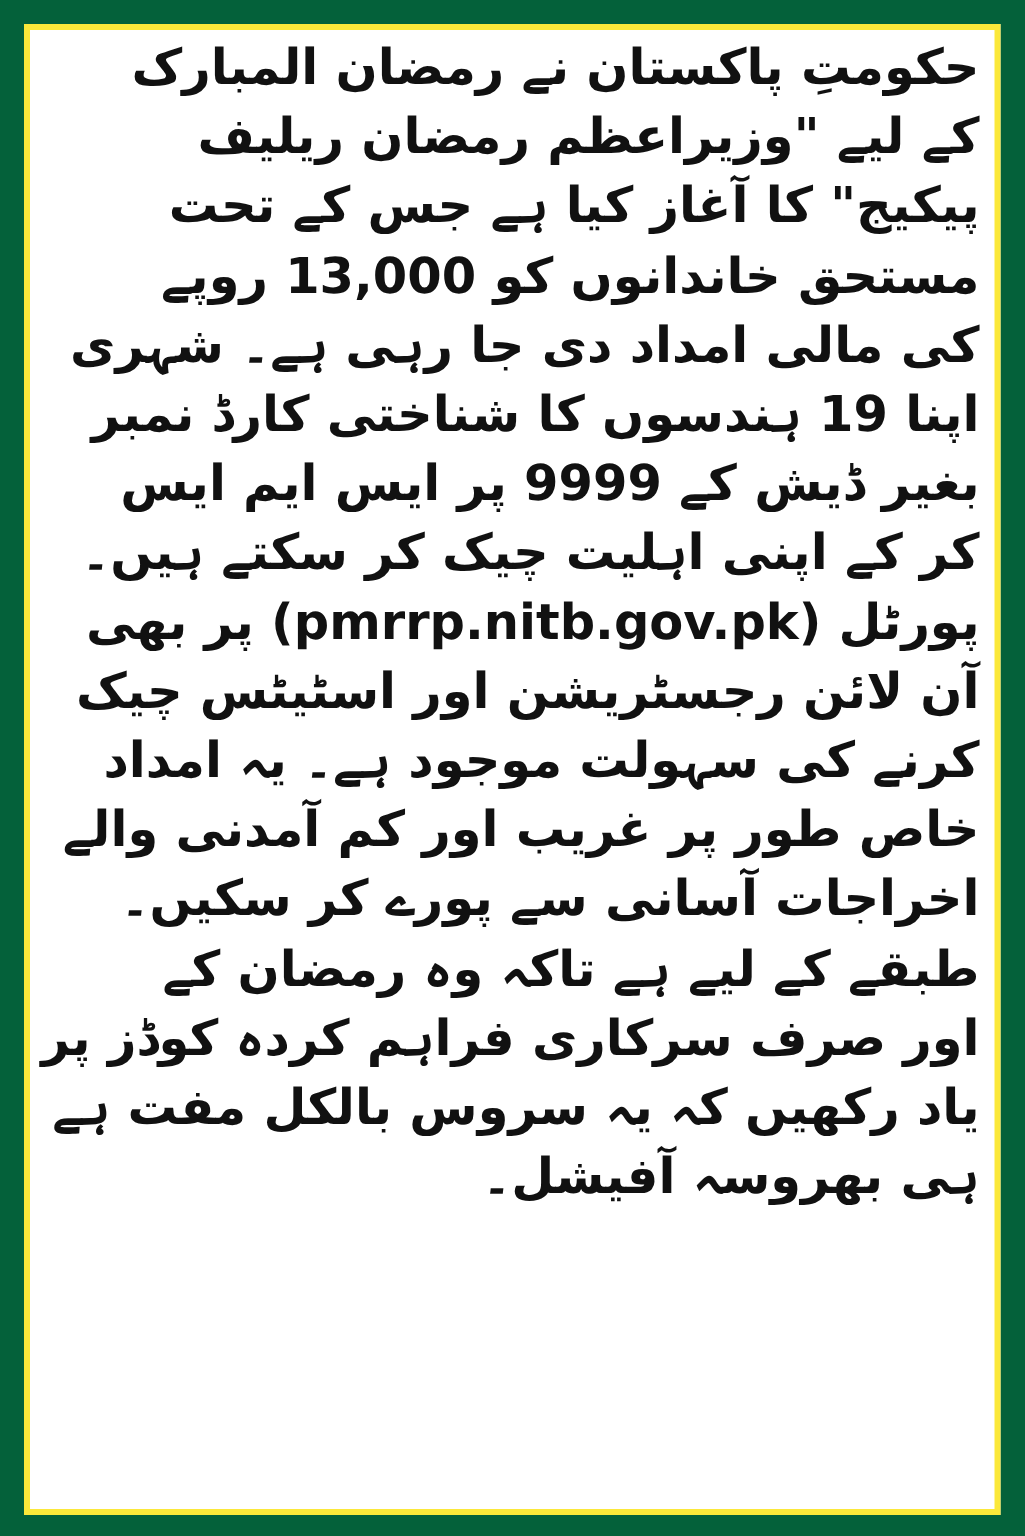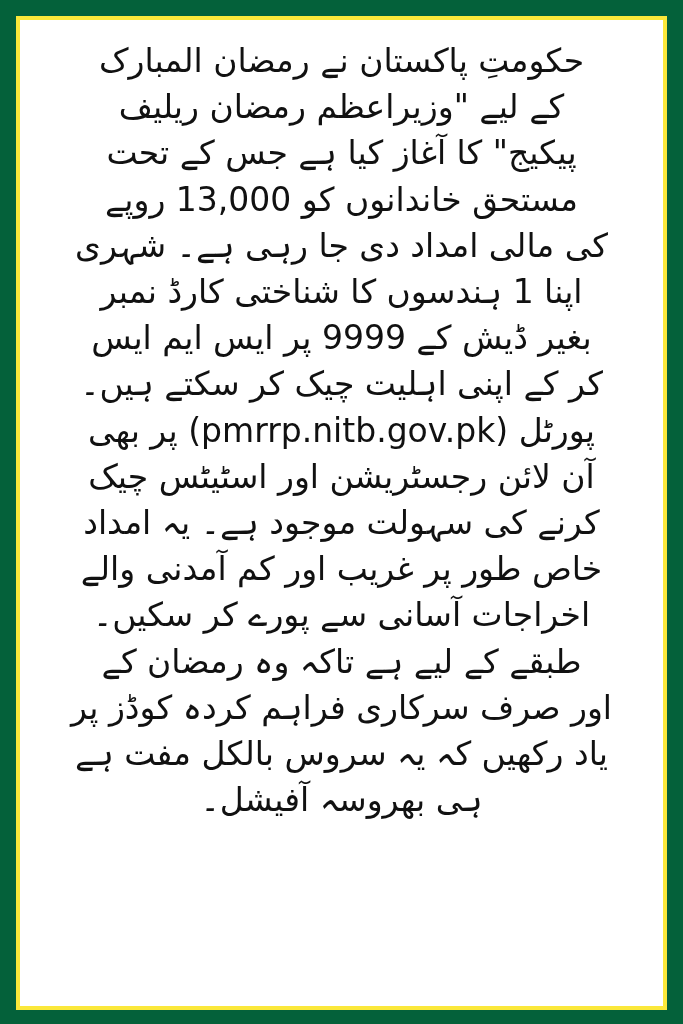--- a/index.html
+++ b/index.html
@@ -20,47 +20,46 @@
       width: 651px;
       height: 994px;
       box-sizing: border-box;
       border: 4px solid #fbe83a;
       background: #ffffff;
     }
     .content {
       position: absolute;
       left: 0;
       right: 0;
-      top: 18px;
+      top: 2px;
       padding: 0 10px;
       direction: rtl;
-      text-align: center;
       font-family: "DejaVu Sans", sans-serif;
-      font-weight: normal;
+      font-weight: bold;
       color: #111111;
     }
     .line {
       display: block;
       font-size: 33px;
       line-height: 46.2px;
       white-space: nowrap;
       letter-spacing: 0px;
     }
   </style>
 </head>
 <body>
 
 <div class="frame">
   <div class="content">
     <span class="line">حکومتِ پاکستان نے رمضان المبارک</span>
     <span class="line">کے لیے "وزیراعظم رمضان ریلیف</span>
     <span class="line">پیکیج" کا آغاز کیا ہے جس کے تحت</span>
     <span class="line">مستحق خاندانوں کو 13,000 روپے</span>
     <span class="line">کی مالی امداد دی جا رہی ہے۔ شہری</span>
-    <span class="line">اپنا 1 ہندسوں کا شناختی کارڈ نمبر</span>
+    <span class="line">اپنا 19 ہندسوں کا شناختی کارڈ نمبر</span>
     <span class="line">بغیر ڈیش کے 9999 پر ایس ایم ایس</span>
     <span class="line">کر کے اپنی اہلیت چیک کر سکتے ہیں۔</span>
     <span class="line">پورٹل (pmrrp.nitb.gov.pk) پر بھی</span>
     <span class="line">آن لائن رجسٹریشن اور اسٹیٹس چیک</span>
     <span class="line">کرنے کی سہولت موجود ہے۔ یہ امداد</span>
     <span class="line">خاص طور پر غریب اور کم آمدنی والے</span>
     <span class="line">اخراجات آسانی سے پورے کر سکیں۔</span>
     <span class="line">طبقے کے لیے ہے تاکہ وہ رمضان کے</span>
     <span class="line">اور صرف سرکاری فراہم کردہ کوڈز پر</span>
     <span class="line">یاد رکھیں کہ یہ سروس بالکل مفت ہے</span>

